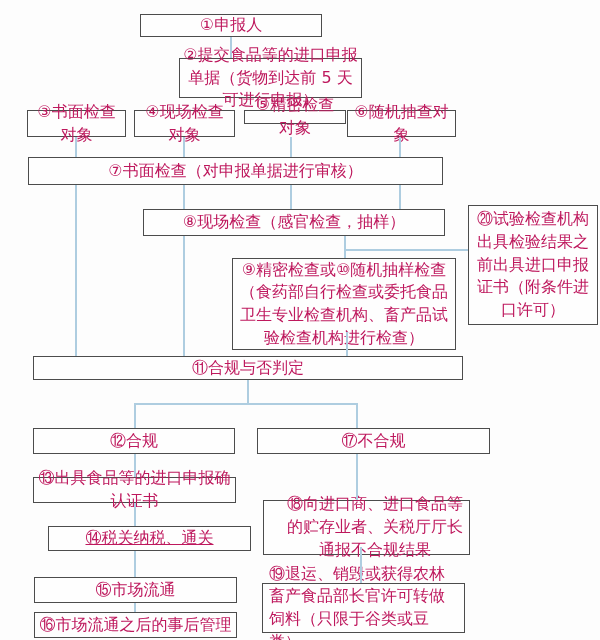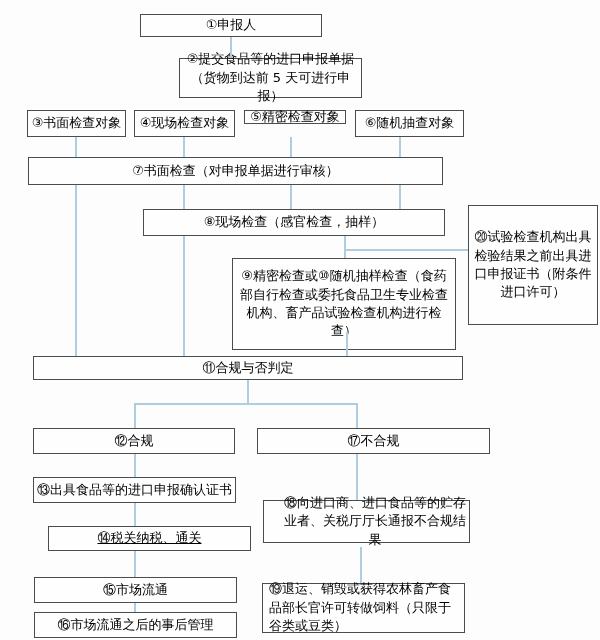--- a/index.html
+++ b/index.html
@@ -5,43 +5,43 @@
   html,body{margin:0;padding:0;background:#ffffff;}
   #canvas{
     position:relative;width:600px;height:640px;overflow:hidden;
     background:#fdfdfd;
     font-family:"DejaVu Sans","Liberation Sans",sans-serif;
   }
   .node{
     position:absolute;box-sizing:border-box;
     border:1.5px solid #4c4c4c;background:#fefefe;
     display:flex;align-items:center;justify-content:center;
-    text-align:center;font-size:13px;line-height:1.42;color:#000000;
+    text-align:center;font-size:16px;line-height:1.42;color:#be185d;
     padding:1px 3px;
   }
   .line{position:absolute;background:#aecde0;}
   
   #n1 {left:140px;top:14px; width:182px;height:23px;}
   #n2 {left:140px;top:58px; width:183px;height:40px;margin-left:39px;}
   #n3 {left:27px; top:110px;width:99px; height:27px;}
   #n4 {left:134px;top:110px;width:101px;height:27px;}
   #n5 {left:244px;top:110px;width:102px;height:14px;}
-  #n6 {left:347px;top:110px;width:109px;height:27px;margin-left:8px;}
+  #n6 {left:347px;top:110px;width:109px;height:27px;}
   #n7 {left:28px; top:157px;width:415px;height:28px;}
   #n8 {left:143px;top:209px;width:302px;height:27px;}
   #n9 {left:232px;top:258px;width:224px;height:92px;}
   #n20{left:468px;top:205px;width:130px;height:120px;padding:12px 5px;}
   #n11{left:33px; top:356px;width:430px;height:24px;}
   #n12{left:33px; top:428px;width:202px;height:26px;}
   #n17{left:257px;top:428px;width:233px;height:26px;}
   #n13{left:33px; top:477px;width:203px;height:26px;}
   #n14{left:48px; top:526px;width:203px;height:25px;text-decoration:underline;}
   #n15{left:34px; top:577px;width:203px;height:26px;}
   #n16{left:34px; top:612px;width:203px;height:26px;}
-  #n18{left:263px;top:500px;width:207px;height:43px;padding-left:20px;}
+  #n18{left:263px;top:500px;width:207px;height:55px;padding-left:20px;}
   #n19{left:262px;top:583px;width:203px;height:50px;text-align:left;justify-content:flex-start;padding:2px 6px;}
   
   #c1 {left:230px;top:37px; width:2px;height:21px;}
   #c3a{left:75px; top:137px;width:2px;height:20px;}
   #c3b{left:183px;top:137px;width:2px;height:20px;}
   #c3c{left:290px;top:137px;width:2px;height:20px;}
   #c3d{left:399px;top:137px;width:2px;height:20px;}
   #c4a{left:75px; top:185px;width:2px;height:171px;}
   #c4b{left:183px;top:185px;width:2px;height:24px;}
   #c4c{left:290px;top:185px;width:2px;height:24px;}

